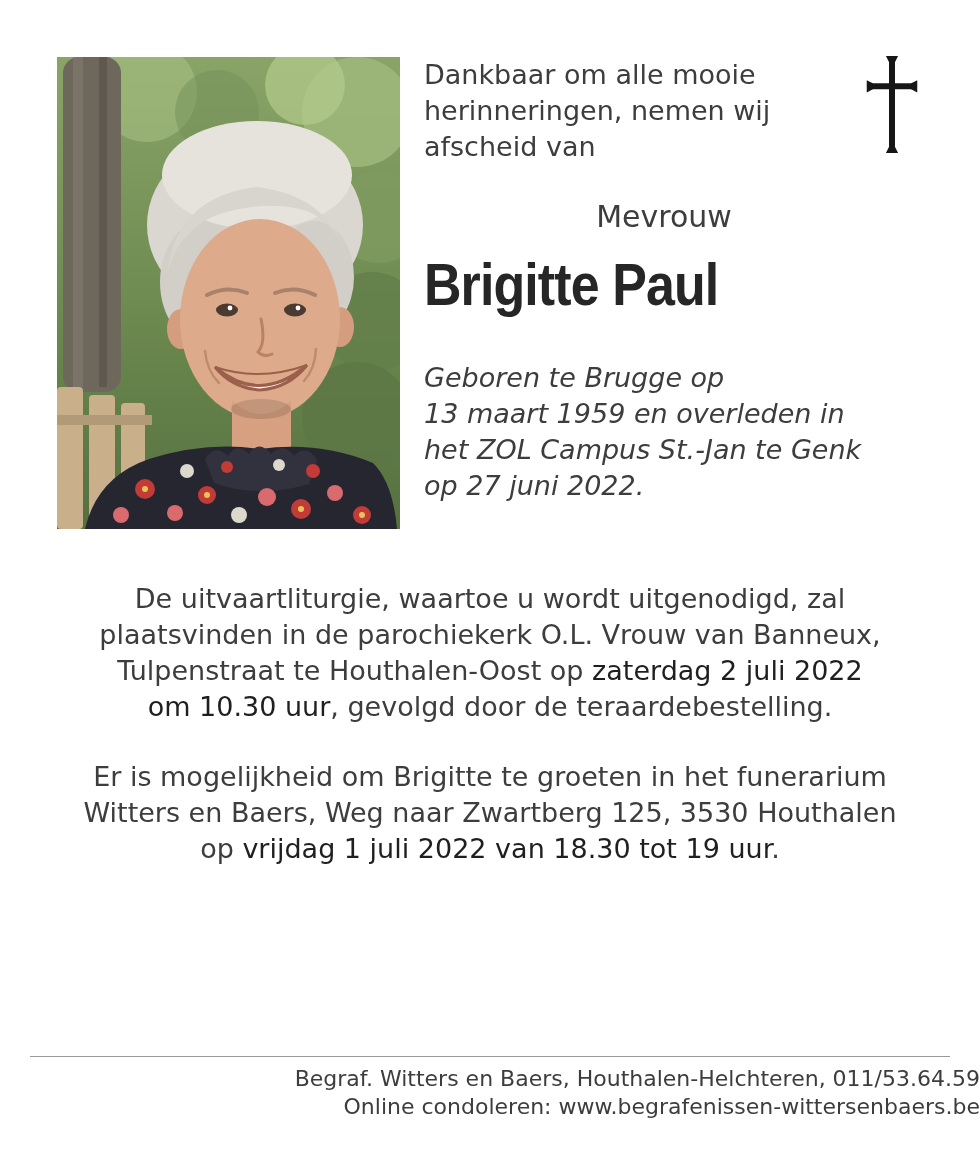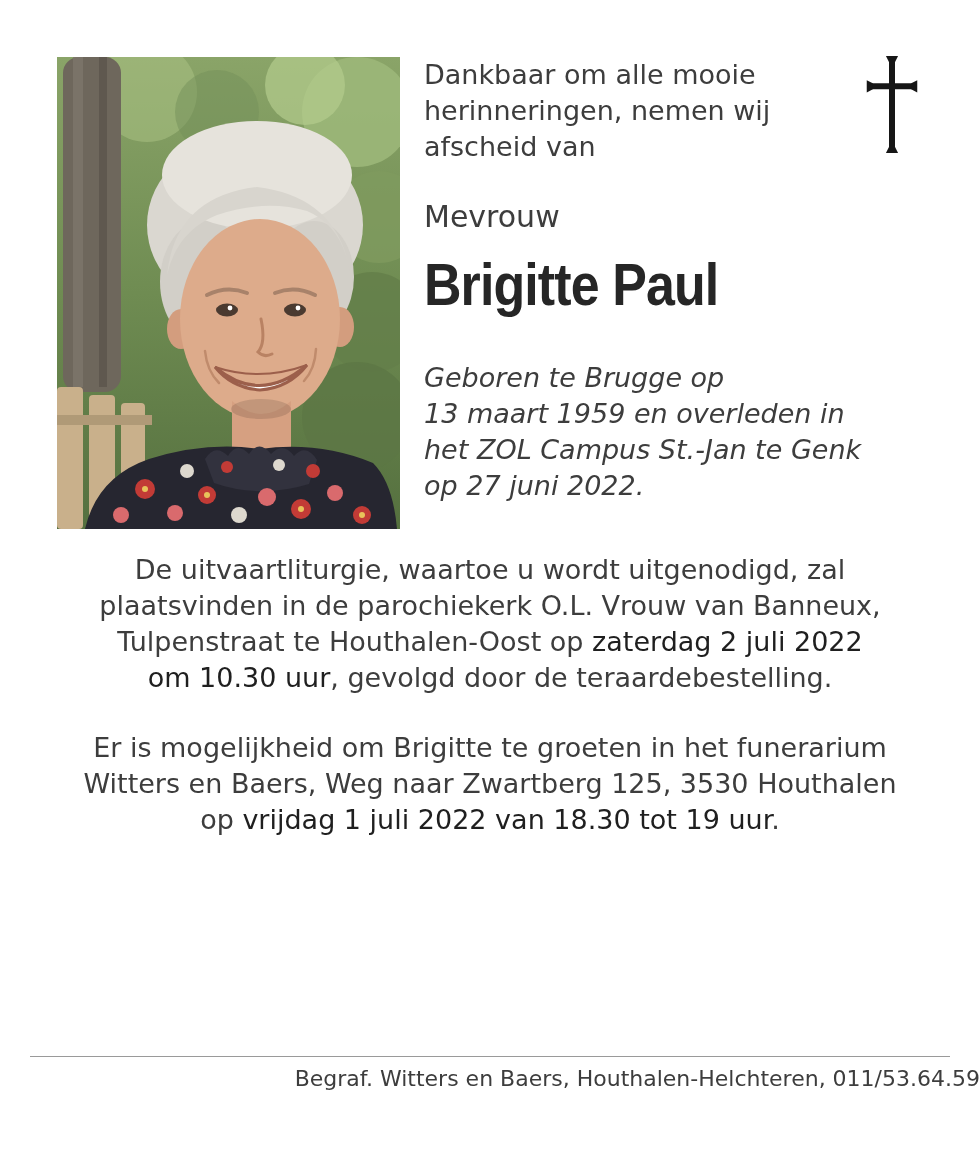--- a/index.html
+++ b/index.html
@@ -15,32 +15,32 @@
     font-family:"DejaVu Sans","Liberation Sans",sans-serif;color:var(--color-text);
     overflow:hidden;
   }
   .photo{position:absolute;left:57px;top:57px;width:343px;height:472px;overflow:hidden;background:#6f8c52;}
   .photo svg{display:block;width:100%;height:100%;}
   .cross{position:absolute;left:860px;top:56px;width:64px;height:97px;}
   .cross svg{display:block;width:100%;height:100%;}
   .header-text{position:absolute;left:424px;top:57px;width:480px;}
   .intro,.life{font-size:27px;line-height:36px;color:var(--color-text);}
   .line{white-space:nowrap;}
-  .salutation{margin-top:33px;font-size:30px;line-height:38px;}
+  .salutation{margin-top:33px;font-size:30px;line-height:38px;text-align:center;}
   .name-wrap{margin-top:16px;height:68px;white-space:nowrap;}
   .name{
     display:inline-block;
     font-family:"Liberation Sans","DejaVu Sans",sans-serif;
     font-weight:700;font-size:59px;line-height:66px;
     color:var(--color-heading);
     transform:scaleX(.88);transform-origin:left center;letter-spacing:-1px;
   }
   .life{margin-top:40px;font-style:italic;}
   .body-text{
-    position:absolute;left:0;top:552px;width:980px;
+    position:absolute;left:0;top:581px;width:980px;
     text-align:center;font-size:27px;line-height:36px;
   }
   .paragraph{margin-bottom:34px;}
   .bold{font-weight:400;color:var(--color-bold);}
   .footer{
     position:absolute;left:0;top:1056px;width:980px;
     text-align:right;font-size:22px;line-height:28px;
   }
   .rule{border-top:1px solid var(--color-rule);margin:0 30px 8px 30px;}
 </style>
@@ -161,15 +161,16 @@
     <div class="paragraph">
         <div class="line"><span>Er is mogelijkheid om Brigitte te groeten in het funerarium</span></div>
         <div class="line"><span>Witters en Baers, Weg naar Zwartberg 125, 3530 Houthalen</span></div>
         <div class="line"><span>op </span><span class="bold">vrijdag 1 juli 2022 van 18.30 tot 19 uur</span><span>.</span></div>
       </div>
   </div>
 
   <div class="footer">
     <div class="rule"></div>
     <div class="footer-line">Begraf. Witters en Baers, Houthalen-Helchteren, 011/53.64.59</div>
+    <div class="footer-line">Online condoleren: www.begrafenissen-wittersenbaers.be</div>
   </div>
 
 </div>
 
 </body></html>

